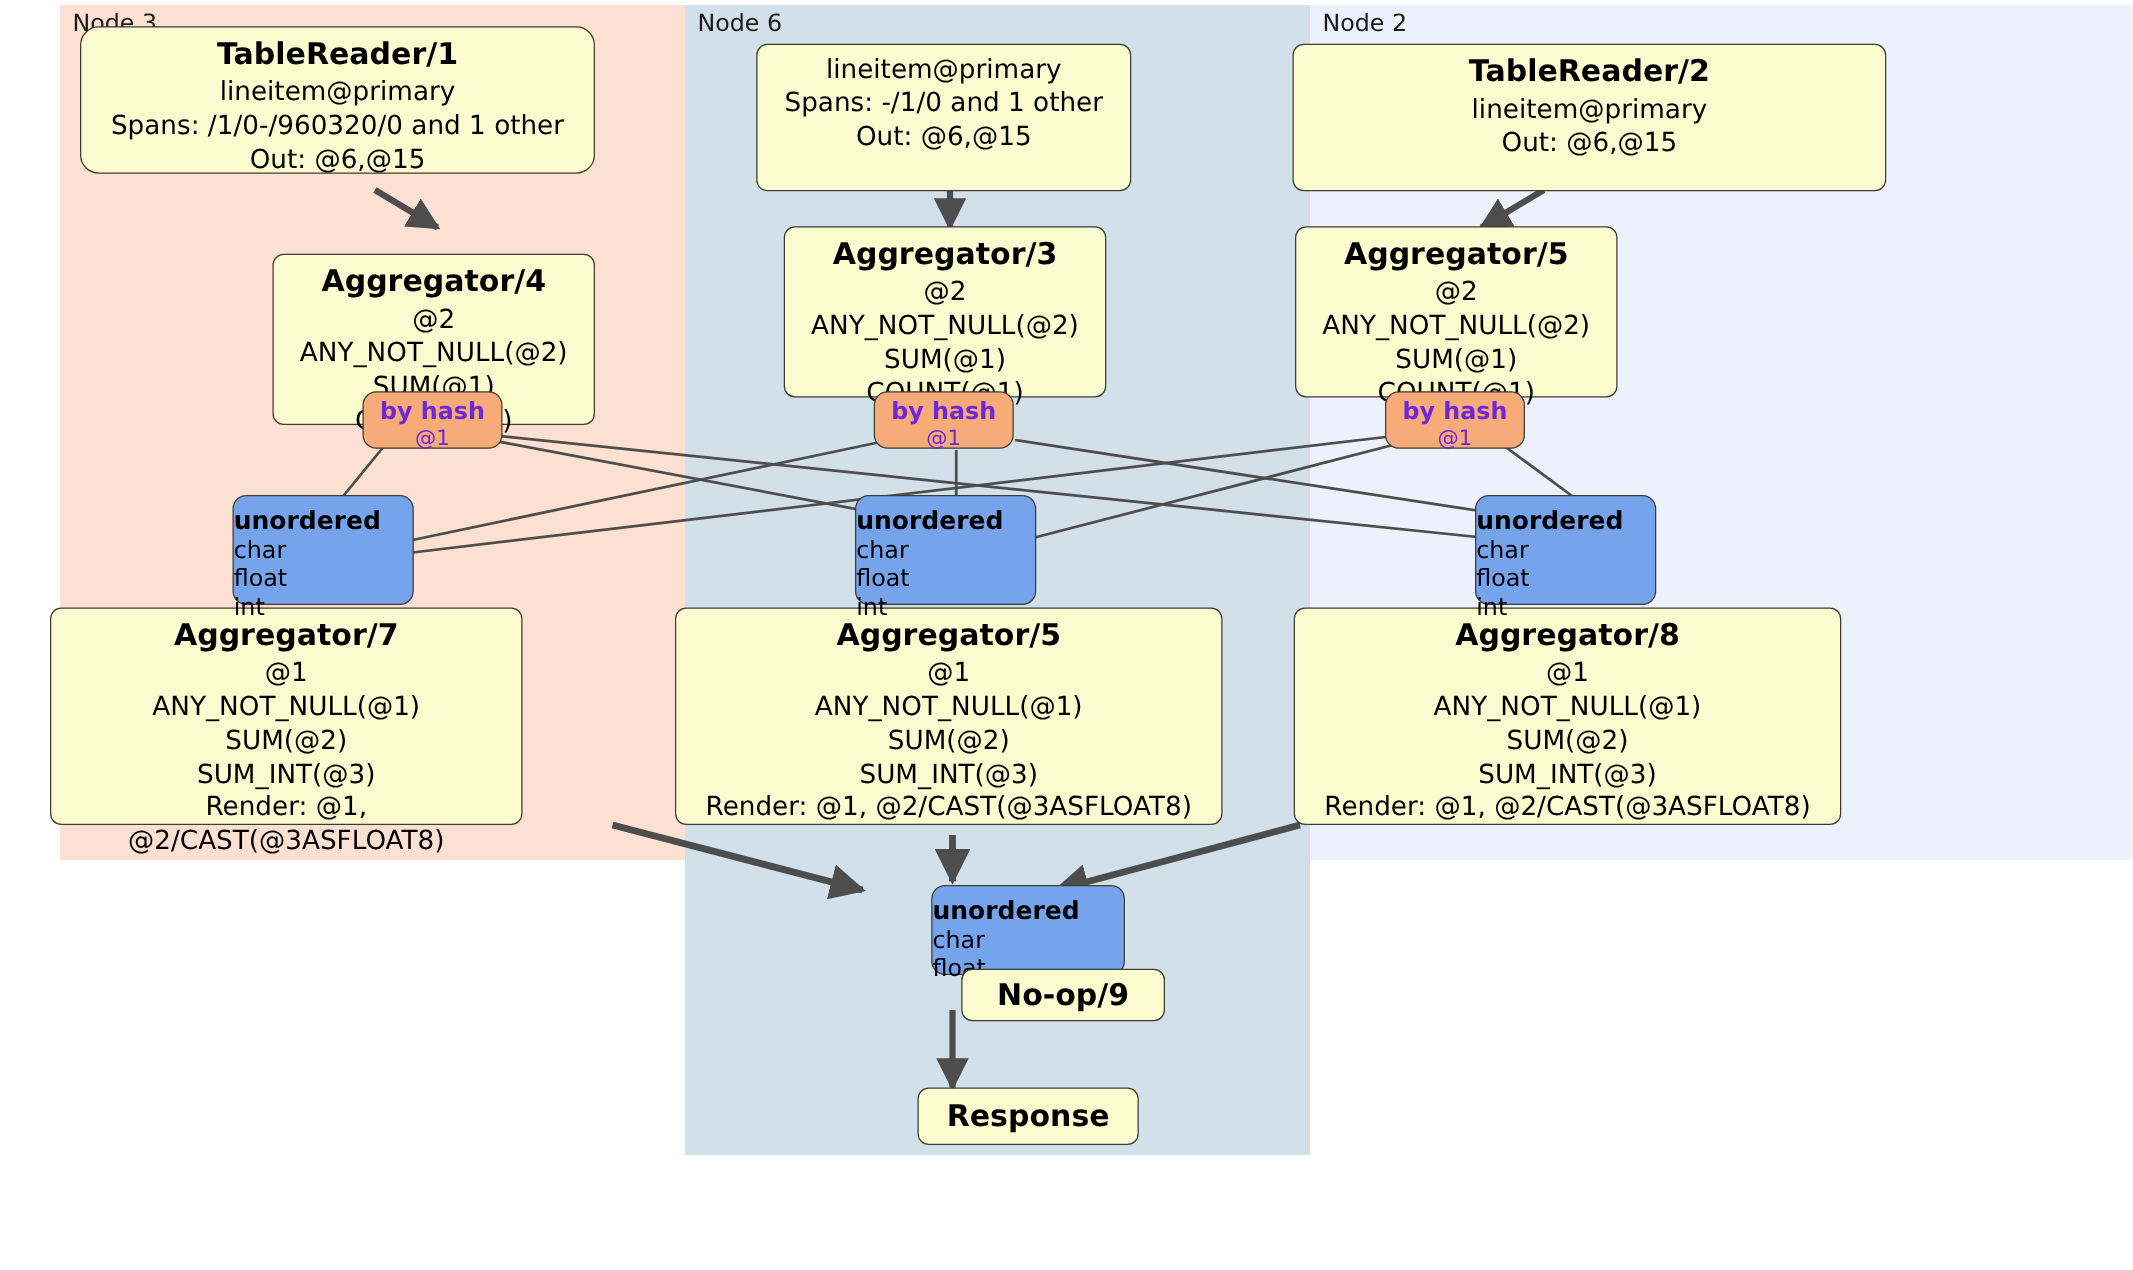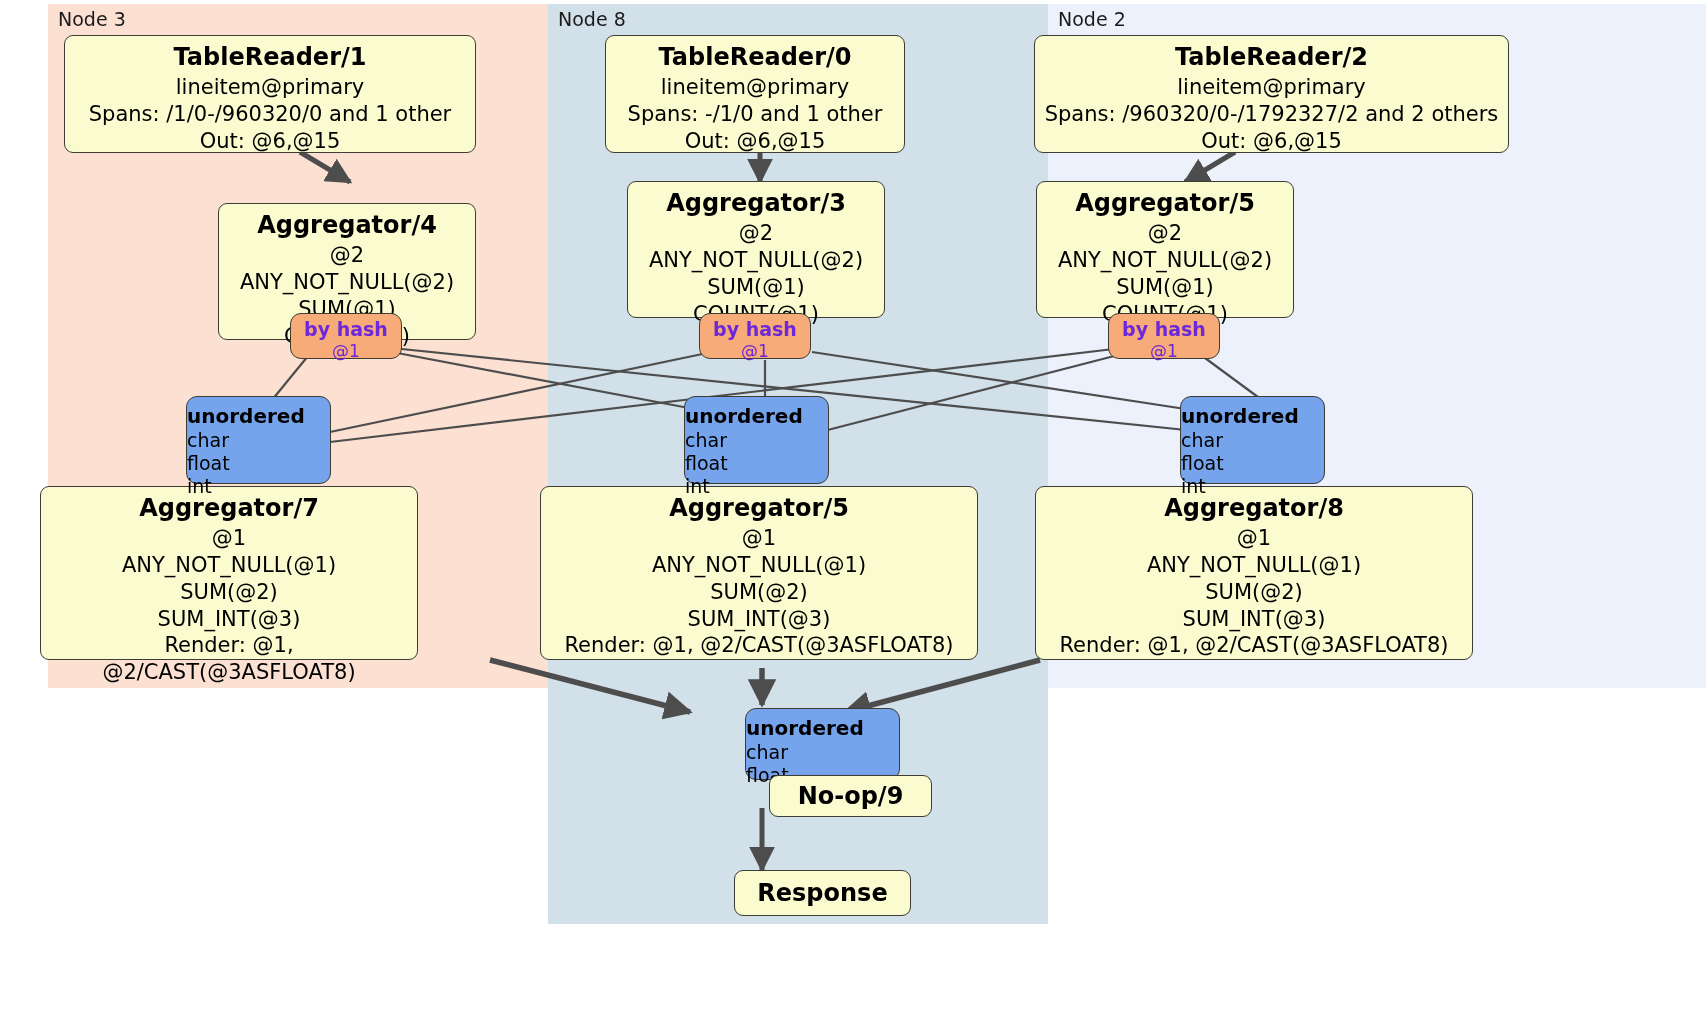--- a/index.html
+++ b/index.html
@@ -150,21 +150,21 @@
 </style>
 </head>
 <body>
 
 <div id="canvas">
 
   <div class="node-panel" id="panel-node3">
     <span class="panel-label">Node 3</span>
   </div>
   <div class="node-panel" id="panel-node1">
-    <span class="panel-label">Node 8</span>
+    <span class="panel-label">Node 6</span>
   </div>
   <div class="node-panel" id="panel-node2">
     <span class="panel-label">Node 2</span>
   </div>
 
   <svg id="edges" viewBox="0 0 1706 1016" xmlns="http://www.w3.org/2000/svg">
     <defs>
       <marker id="ah" viewBox="0 0 10 10" refX="9" refY="5" markerWidth="5.2" markerHeight="5.2" orient="auto-start-reverse">
         <path d="M 0 0 L 10 5 L 0 10 z" fill="#4d4d4d"></path>
       </marker>
@@ -189,38 +189,36 @@
     <path d="M 1122 354 L 820 432" stroke="#4d4d4d" stroke-width="2.2" fill="none"></path>
     <path d="M 1205 358 L 1262 400" stroke="#4d4d4d" stroke-width="2.2" fill="none"></path>
 
     <path d="M 490 660 L 690 712" stroke="#4d4d4d" stroke-width="5.5" fill="none" marker-end="url(#ah)"></path>
     <path d="M 762 668 L 762 705" stroke="#4d4d4d" stroke-width="5.5" fill="none" marker-end="url(#ah)"></path>
     <path d="M 1040 660 L 845 712" stroke="#4d4d4d" stroke-width="5.5" fill="none" marker-end="url(#ah)"></path>
 
     <path d="M 762 808 L 762 870" stroke="#4d4d4d" stroke-width="5" fill="none" marker-end="url(#ah)"></path>
   </svg>
 
-  <div class="proc-box z-mid" style="left:64px; top:35px; width:412px; height:118px;">
+  <div class="proc-box z-mid" style="left:64px; top:21px; width:412px; height:118px;border-radius:15px;">
     <span class="ttl">TableReader/1</span>
     <span class="ln">lineitem@primary</span>
     <span class="ln">Spans: /1/0-/960320/0 and 1 other</span>
     <span class="ln">Out: @6,@15</span>
   </div>
 
   <div class="proc-box z-mid" style="left:605px; top:35px; width:300px; height:118px;">
-    <span class="ttl">TableReader/0</span>
     <span class="ln">lineitem@primary</span>
     <span class="ln">Spans: -/1/0 and 1 other</span>
     <span class="ln">Out: @6,@15</span>
   </div>
 
   <div class="proc-box z-mid" style="left:1034px; top:35px; width:475px; height:118px;">
     <span class="ttl">TableReader/2</span>
     <span class="ln">lineitem@primary</span>
-    <span class="ln">Spans: /960320/0-/1792327/2 and 2 others</span>
     <span class="ln">Out: @6,@15</span>
   </div>
 
   <div class="proc-box z-mid" style="left:218px; top:181px; width:258px; height:137px;margin-top:22px;">
     <span class="ttl">Aggregator/4</span>
     <span class="ln">@2</span>
     <span class="ln">ANY_NOT_NULL(@2)</span>
     <span class="ln">SUM(@1)</span>
     <span class="ln">COUNT(@1)</span>
   </div>

